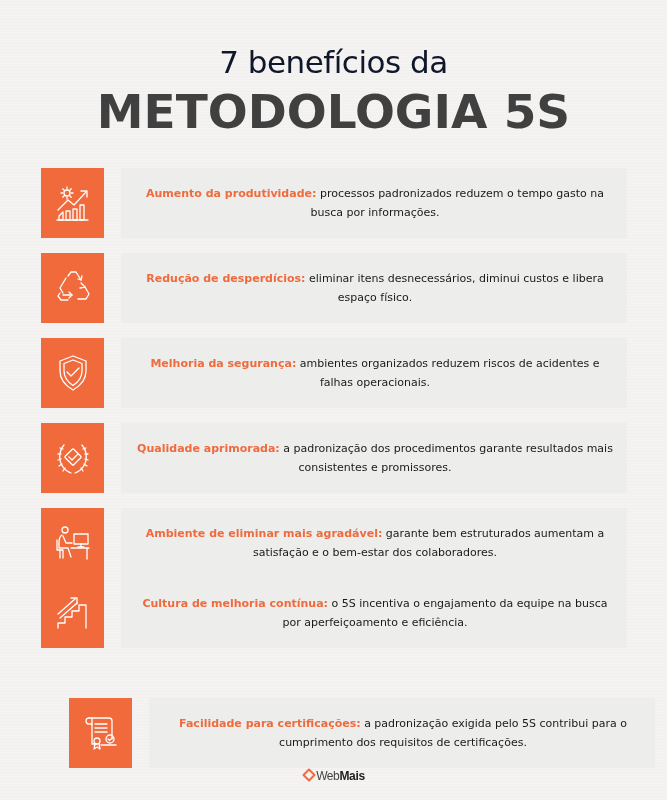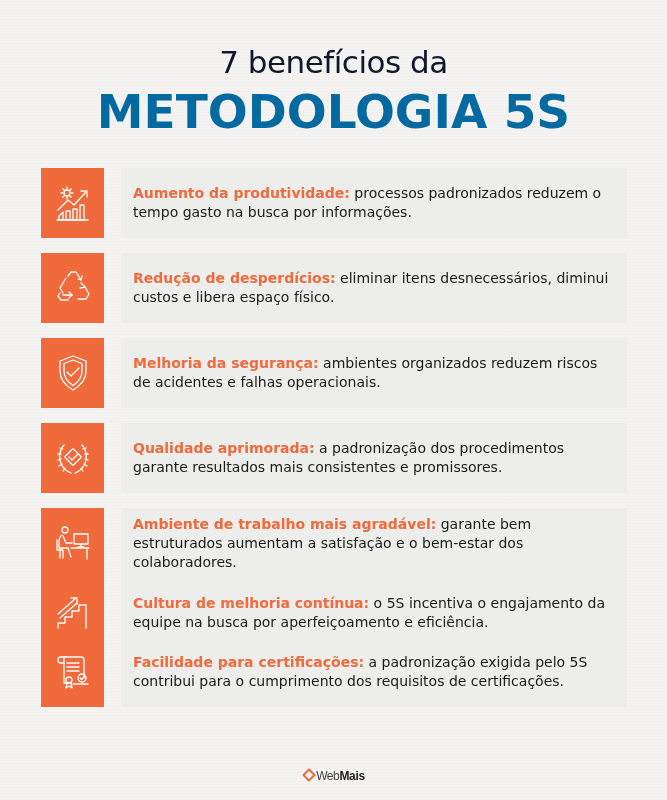--- a/index.html
+++ b/index.html
@@ -11,34 +11,34 @@
     position: relative;
     overflow: hidden;
   }
   .title-1 {
     position: absolute; top: 44px; left: 0; width: 667px;
     text-align: center; font-size: 31px; color: #0f172a;
     font-family: "DejaVu Sans", sans-serif; font-weight: 500; letter-spacing: -0.5px;
   }
   .title-2 {
     position: absolute; top: 84px; left: 0; width: 667px;
-    text-align: center; font-size: 47px; color: #0369a1;
+    text-align: center; font-size: 47px; color: #404040;
     font-family: "DejaVu Sans", sans-serif; font-weight: bold; letter-spacing: 0px;
   }
   .row { position: absolute; left: 41px; width: 586px; height: 70px; }
   .icon-box {
     position: absolute; left: 0; top: 0; width: 63px; height: 70px;
     background: #f06a3c; display: flex; align-items: center; justify-content: center;
   }
   .icon-box svg { width: 42px; height: 42px; }
   .card {
     position: absolute; left: 80px; top: 0; width: 506px; height: 70px;
     background: #ededec; display: flex; align-items: center; padding-left: 12px; padding-right: 10px;
   }
-  .card p { font-size: 14px; line-height: 19px; color: #1a1a1a; font-weight: 500; }
+  .card p { font-size: 11px; line-height: 19px; color: #1a1a1a; font-weight: 500; text-align: center; }
   .card .hl { color: #f06a3c; font-weight: bold; }
   .logo {
     position: absolute; top: 765px; left: 0; width: 667px; display: flex; justify-content: center; align-items: center; gap: 0;
   }
   .logo .web { font-size: 12px; color: #444; font-family: "Liberation Sans", sans-serif; letter-spacing: -0.4px; }
   .logo .mais { font-size: 12px; color: #222; font-weight: bold; font-family: "Liberation Sans", sans-serif; letter-spacing: -0.3px; }
 </style>
 </head>
 <body>
 
@@ -114,39 +114,39 @@
       <circle cx="13" cy="8" r="3"></circle>
       <path d="M10 13c-2 1-3 4-3 8v5h9l3 9"></path>
       <path d="M11 14l3 7h6"></path>
       <path d="M5 18v10h6v8M8 28v8"></path>
       <rect x="22" y="12" width="14" height="10"></rect>
       <path d="M29 22v3M26 25h6"></path>
       <path d="M19 26h18M35 26v11"></path>
     </svg>
   </div>
   <div class="card">
-    <p><span class="hl">Ambiente de trabalho mais agradável:</span><span> garante bem estruturados aumentam a satisfação e o bem-estar dos colaboradores.</span></p>
+    <p><span class="hl">Ambiente de eliminar mais agradável:</span><span> garante bem estruturados aumentam a satisfação e o bem-estar dos colaboradores.</span></p>
   </div>
 </div>
 
 <div class="row" style="top:578px;">
   <div class="icon-box">
     <svg viewBox="0 0 42 42" fill="none" stroke="#fff" stroke-width="1.3" stroke-linecap="round" stroke-linejoin="round">
       <path d="M6 36v-5h7v-6h7v-6h7v-6h7v23"></path>
       <path d="M6 22l17-15"></path>
       <path d="M8 26l17-15"></path>
       <path d="M19 6h6v6"></path>
     </svg>
   </div>
   <div class="card">
     <p><span class="hl">Cultura de melhoria contínua:</span><span> o 5S incentiva o engajamento da equipe na busca por aperfeiçoamento e eficiência.</span></p>
   </div>
 </div>
 
-<div class="row" style="top:637px;">
+<div class="row" style="top:698px;margin-left:28px;">
   <div class="icon-box">
     <svg viewBox="0 0 42 42" fill="none" stroke="#fff" stroke-width="1.3" stroke-linecap="round" stroke-linejoin="round">
       <path d="M9 6h20c2 0 3 1 3 3v18"></path>
       <path d="M9 6c-2 0-3 1-3 3s1 3 3 3h3"></path>
       <path d="M12 6v26h5"></path>
       <path d="M15 12h12M15 16h12M15 20h12"></path>
       <circle cx="17" cy="29" r="3"></circle>
       <path d="M15 32l-1 5 3-2 3 2-1-5"></path>
       <circle cx="30" cy="27" r="4"></circle>
       <path d="M28 27l1.5 1.5 3-3"></path>

